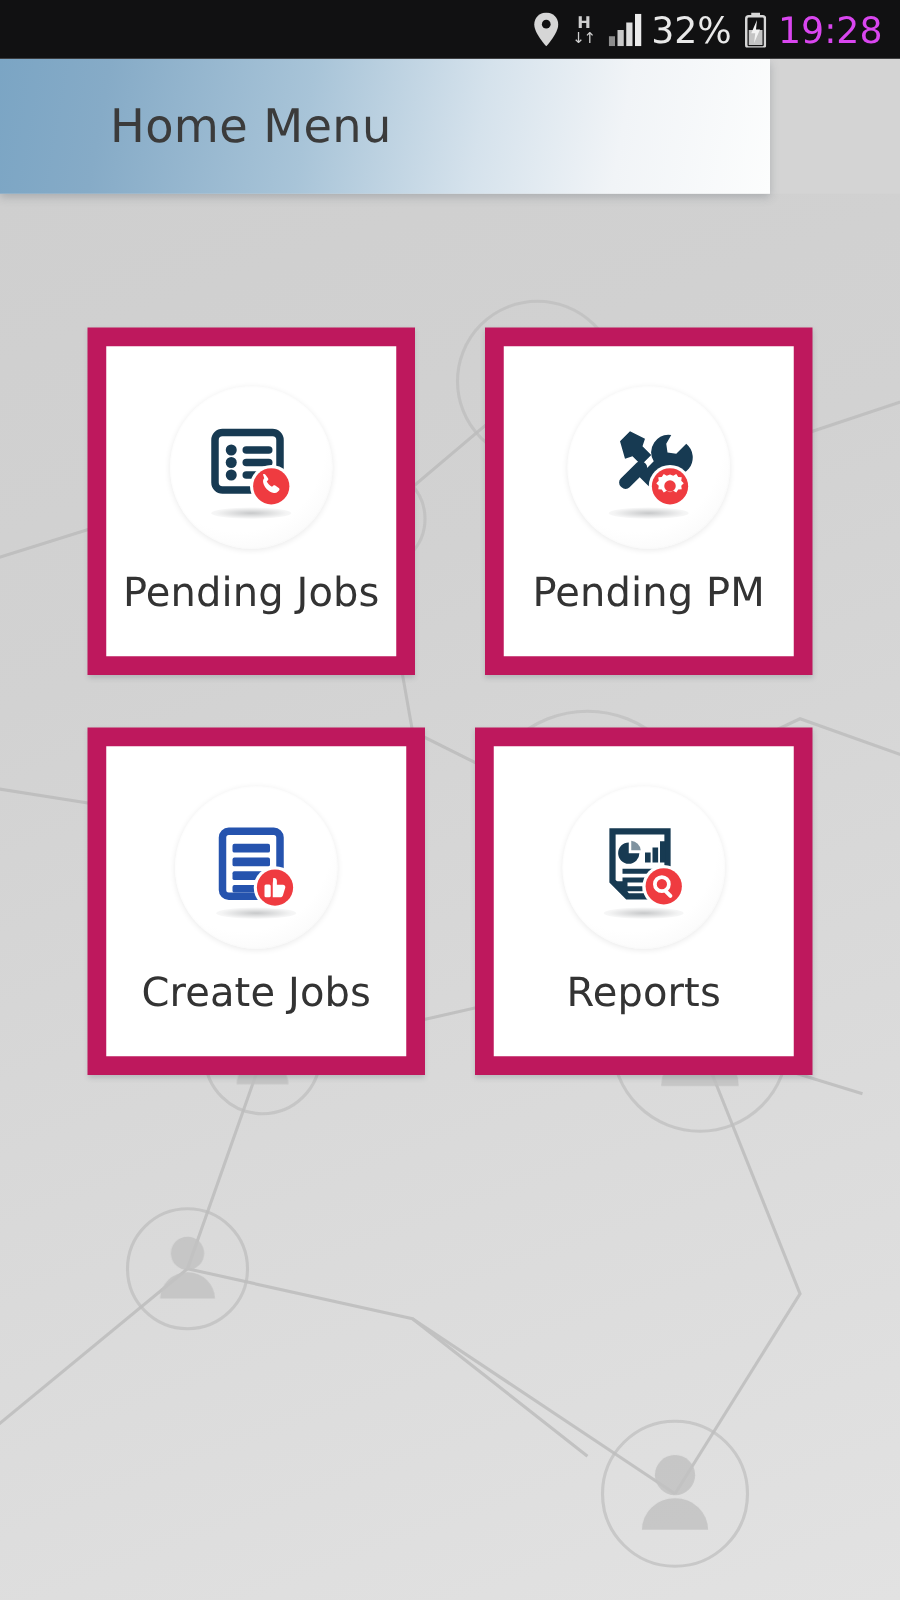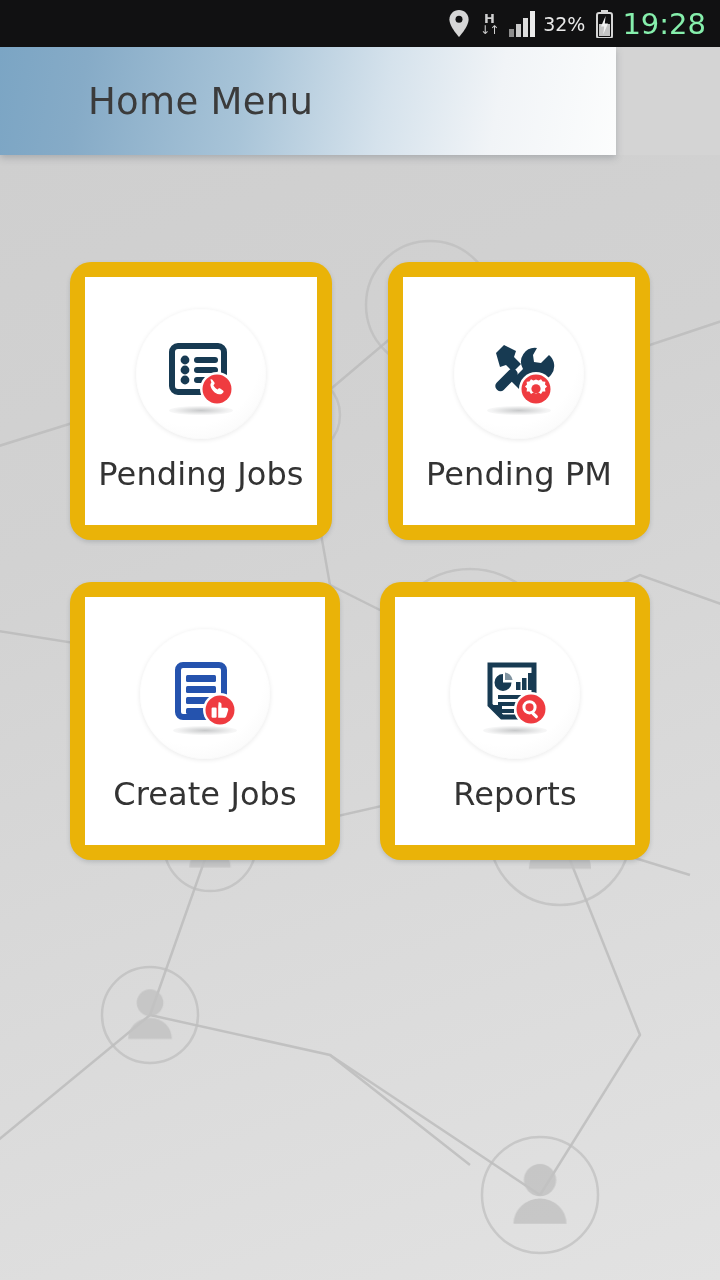--- a/index.html
+++ b/index.html
@@ -16,22 +16,22 @@
   
   .statusbar{
     position:absolute; top:0; left:0;
     width:720px; height:47px;
     background:#111112;
     display:flex; align-items:center; justify-content:flex-end;
     padding-right:14px;
     z-index:40;
   }
   .sb-item{ display:flex; align-items:center; margin-left:11px; }
-  .sb-time{ color:#86efac; font-size:29px; margin-left:9px; }
-  .sb-pct{ color:#e9e9e9; font-size:19px; margin-left:4px; }
+  .sb-time{ color:#d946ef; font-size:29px; margin-left:9px; }
+  .sb-pct{ color:#e9e9e9; font-size:29px; margin-left:4px; }
   .hplus{
     display:flex; flex-direction:column; align-items:center;
     line-height:1; color:#cfcfcf;
   }
   .hplus .h{ font-size:13px; font-weight:bold; letter-spacing:-.5px; }
   .hplus .ar{ font-size:12px; margin-top:-1px; letter-spacing:-1px; }
 
   
   .header{
     position:absolute; top:47px; left:0;
@@ -64,24 +64,23 @@
   .bg-svg{ position:absolute; top:0; left:0; opacity:1; }
 
   
   .grid{
     position:absolute; top:155px; left:0;
     width:720px; height:1125px;
     z-index:10;
   }
   .tile{
     position:absolute;
-    background:#eab308;
+    background:#be185d;
     padding:15px;
     box-shadow:0 2px 4px rgba(70,80,90,.22);
-    border-radius:21px;
   }
   .tile-inner{
     width:100%; height:100%;
     background:#ffffff;
     display:flex; flex-direction:column;
     align-items:center; justify-content:center;
   }
   .icon-circle{
     width:130px; height:130px;
     border-radius:50%;

